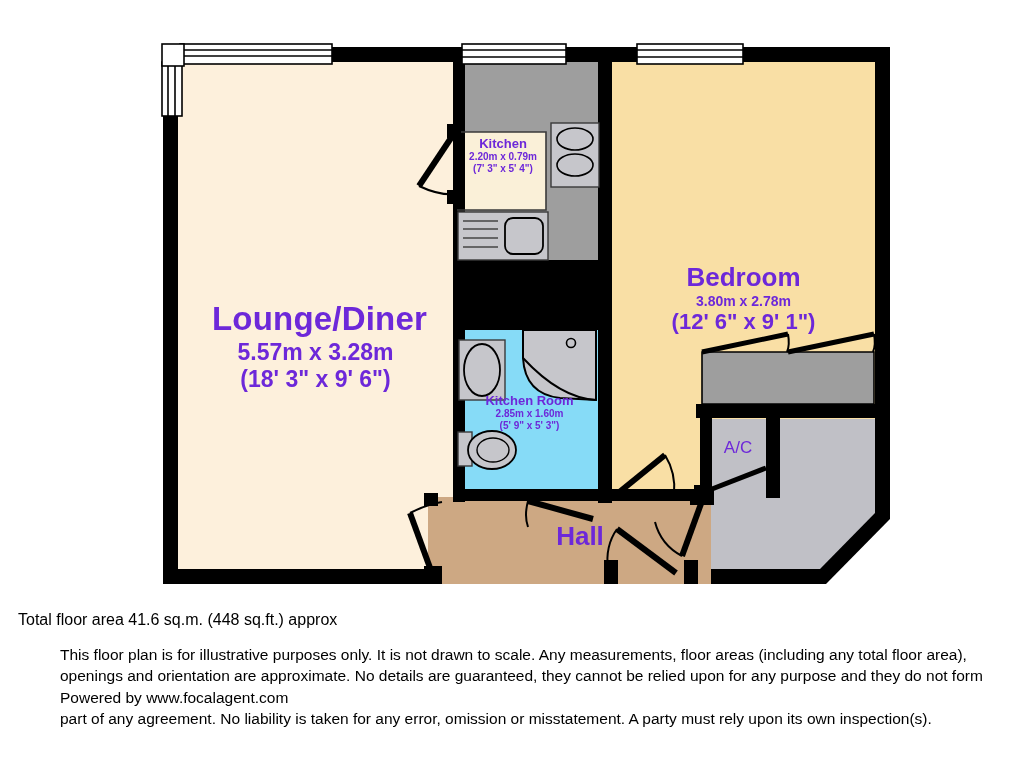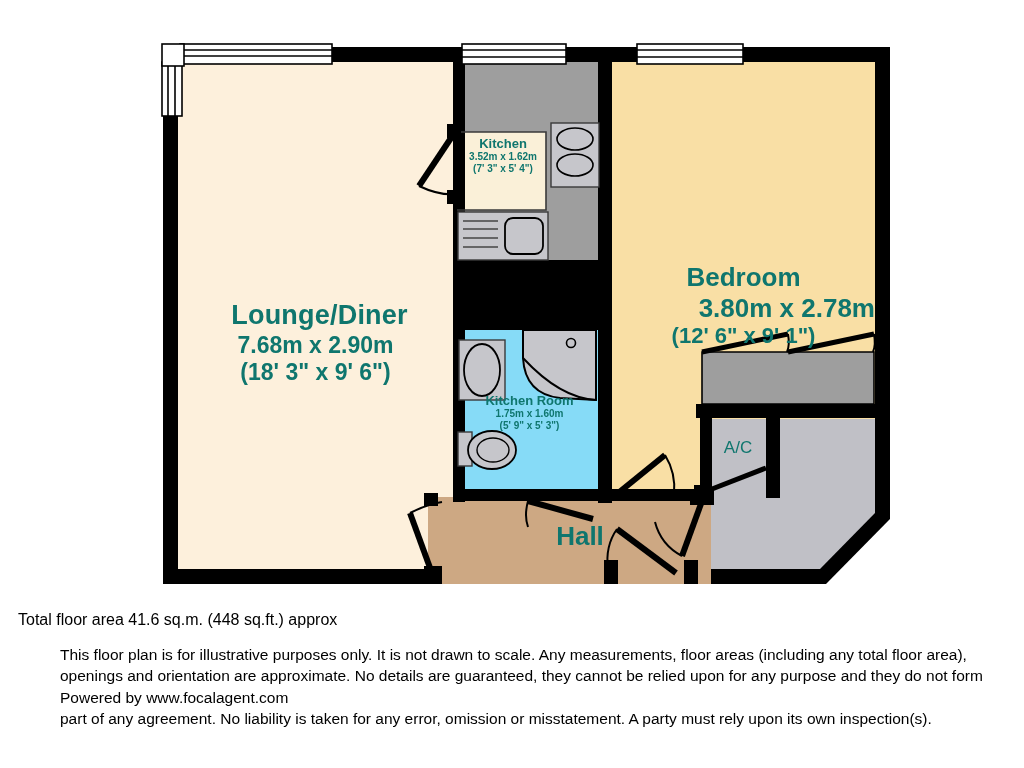--- a/index.html
+++ b/index.html
@@ -15,34 +15,34 @@
 
   
   #plan{position:absolute;left:0;top:0;width:1024px;height:600px;}
   #plan svg{display:block;}
 
   
   .room-label{
     position:absolute;
     text-align:center;
     line-height:1.18;
-    color:#0f766e;
+    color:#6d28d9;
     white-space:nowrap;
     pointer-events:none;
   }
   .rl-name{display:block;font-weight:bold;}
   .rl-m{display:block;font-weight:bold;}
   .rl-f{display:block;font-weight:bold;}
 
-  .big .rl-name{font-size:27px;letter-spacing:.2px;padding-left:8px;}
+  .big .rl-name{font-size:33px;letter-spacing:.2px;padding-left:8px;}
   .big .rl-m{font-size:23px;}
   .big .rl-f{font-size:23px;}
 
   .mid .rl-name{font-size:26px;margin-top:44px;}
-  .mid .rl-m{font-size:26px;text-align:right;}
+  .mid .rl-m{font-size:14px;}
   .mid .rl-f{font-size:22px;}
 
   .small .rl-name{font-size:13px;}
   .small .rl-m{font-size:10px;}
   .small .rl-f{font-size:10px;}
 
   .hall-label{font-size:26px;font-weight:bold;text-align:right;}
   .ac-label{font-size:17px;font-weight:normal;margin-top:11px;}
 
   
@@ -238,39 +238,39 @@
         <rect x="604" y="560" width="14" height="24"></rect>
         <rect x="684" y="560" width="14" height="24"></rect>
         <rect x="700" y="482" width="12" height="20"></rect>
         <rect x="766" y="482" width="14" height="16"></rect>
       </g>
 
     </svg>
 
     <div class="room-label big" style="left:178px;top:300px;width:275px;">
       <span class="rl-name">Lounge/Diner</span>
-      <span class="rl-m">7.68m x 2.90m</span>
+      <span class="rl-m">5.57m x 3.28m</span>
       <span class="rl-f">(18' 3" x 9' 6")</span>
     </div>
 
     <div class="room-label mid" style="left:612px;top:218px;width:263px;">
       <span class="rl-name">Bedroom</span>
       <span class="rl-m">3.80m x 2.78m</span>
       <span class="rl-f">(12' 6" x 9' 1")</span>
     </div>
 
     <div class="room-label small" style="left:457px;top:136px;width:92px;">
       <span class="rl-name">Kitchen</span>
-      <span class="rl-m">3.52m x 1.62m</span>
+      <span class="rl-m">2.20m x 0.79m</span>
       <span class="rl-f">(7' 3" x 5' 4")</span>
     </div>
 
     <div class="room-label small" style="left:457px;top:393px;width:145px;">
       <span class="rl-name">Kitchen Room</span>
-      <span class="rl-m">1.75m x 1.60m</span>
+      <span class="rl-m">2.85m x 1.60m</span>
       <span class="rl-f">(5' 9" x 5' 3")</span>
     </div>
 
     <div class="room-label" style="left:510px;top:521px;width:140px;">
       <span class="hall-label">Hall</span>
     </div>
 
     <div class="room-label" style="left:706px;top:438px;width:64px;">
       <span class="ac-label">A/C</span>
     </div>

